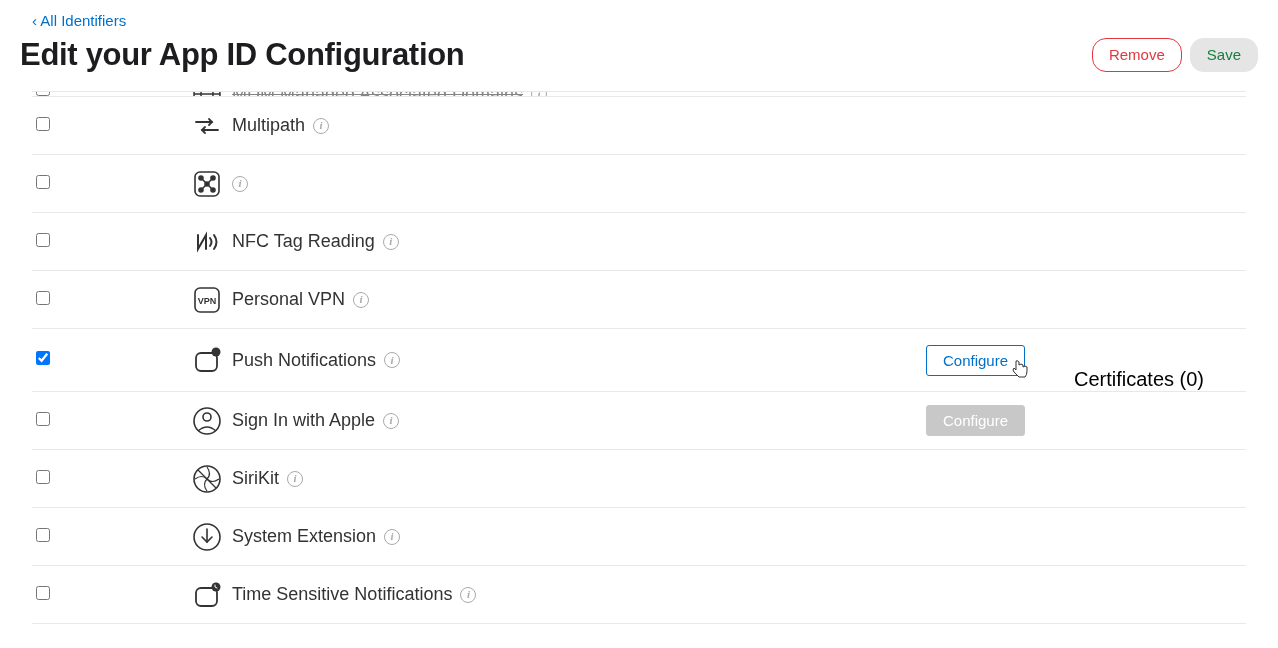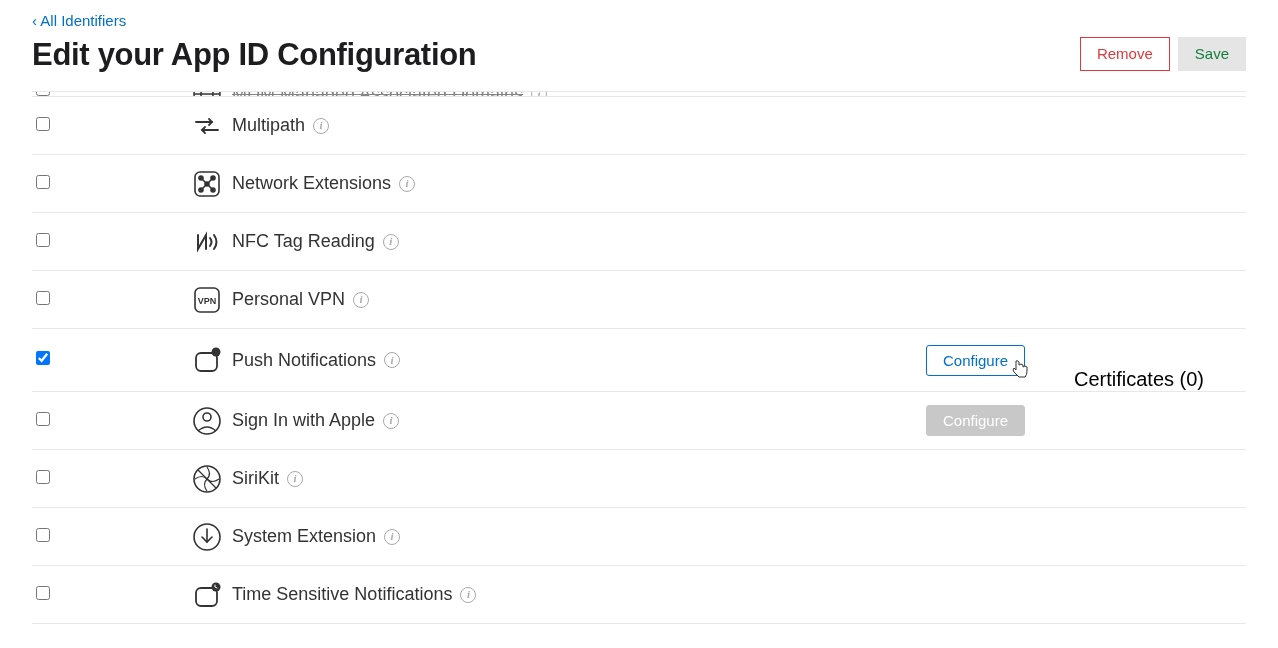--- a/index.html
+++ b/index.html
@@ -17,37 +17,37 @@
     }
     .back-link {
       color: #0070c9;
       font-size: 15px;
       padding: 12px 32px 8px;
       cursor: pointer;
       display: inline-block;
     }
     .header {
       display: flex;
-      align-items: flex-start;
+      align-items: center;
       justify-content: space-between;
-      padding: 0 32px 18px;
+      padding: 0 20px 18px;
     }
     .page-title {
       font-size: 31px;
       font-weight: 700;
       letter-spacing: -0.3px;
     }
     .header-actions {
       display: flex;
       gap: 8px;
     }
     .btn {
       font-size: 15px;
       padding: 7px 16px;
-      border-radius: 0;
+      border-radius: 14px;
       cursor: pointer;
       border: 1px solid transparent;
       font-weight: 400;
       line-height: 1.2;
     }
     .btn-remove {
       background: #fff;
       color: #e0383e;
       border: 1px solid #e0383e;
     }
@@ -222,21 +222,20 @@
             <circle cx="21" cy="21" r="2" fill="#333"></circle>
             <circle cx="15" cy="15" r="2" fill="#333"></circle>
             <line x1="9" y1="9" x2="15" y2="15"></line>
             <line x1="21" y1="9" x2="15" y2="15"></line>
             <line x1="9" y1="21" x2="15" y2="15"></line>
             <line x1="21" y1="21" x2="15" y2="15"></line>
           </svg>
       </span>
     </div>
     <div class="name-cell">
-      <span>Network Extensions</span>
       <span class="info-icon">i</span>
     </div>
     <div></div>
       <div></div>
   </div>
 
   <div class="cap-row">
     <div class="checkbox-cell"><input type="checkbox" style=""></div>
     <div class="icon-cell">
       <span class="cap-icon">

